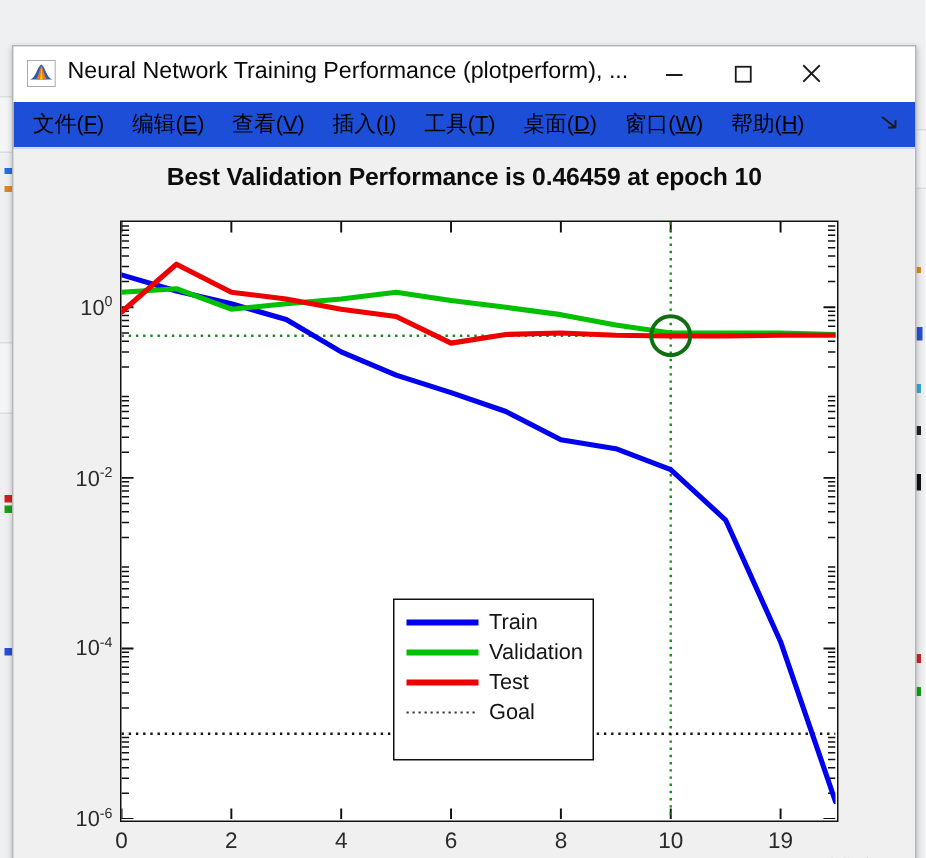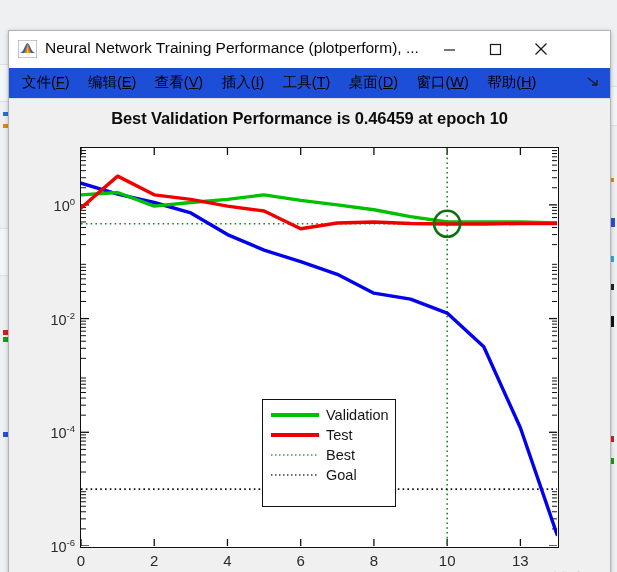--- a/index.html
+++ b/index.html
@@ -417,65 +417,65 @@
           <polyline points="0,35.23941797125434 36.61538461538462,46.035426304032 73.23076923076924,54.503673043860886 109.84615384615385,64.96880948862218 146.46153846153848,86.58653437451062 183.0769230769231,102.1086067004203 219.6923076923077,113.71428571428572 256.3076923076923,126.32797176390136 292.92307692307696,145.14730050368524 329.53846153846155,151.10225329039454 366.1538461538462,165.06140211754195 402.7692307692308,198.70718694695393 439.3846153846154,279.78369486757794 476,386.3943209861346" fill="none" stroke="#0000ee" stroke-width="3.4" stroke-linejoin="round" stroke-linecap="round"></polyline>
           <polyline points="0,46.845096985119824 36.61538461538462,44.49162717183793 73.23076923076924,58.12371501357694 109.84615384615385,54.503673043860886 146.46153846153848,51.34711640325622 183.0769230769231,46.845096985119824 219.6923076923077,52.35512343900649 256.3076923076923,56.85714285714289 292.92307692307696,61.757440964468685 329.53846153846155,68.6611582256707 366.1538461538462,73.97284832489493 402.7692307692308,73.97284832489493 439.3846153846154,73.97284832489493 476,74.9808553606452" fill="none" stroke="#00c000" stroke-width="3.4" stroke-linejoin="round" stroke-linecap="round"></polyline>
           <polyline points="0,60.01369949774761 36.61538461538462,28.13575837552537 73.23076923076924,46.845096985119824 109.84615384615385,51.34711640325622 146.46153846153848,58.12371501357694 183.0769230769231,62.99233544702696 219.6923076923077,80.74944693521564 256.3076923076923,74.9808553606452 292.92307692307696,73.97284832489493 329.53846153846155,75.50072179165494 366.1538461538462,76.03176899867617 402.7692307692308,76.03176899867617 439.3846153846154,75.50072179165494 476,75.50072179165494" fill="none" stroke="#ee0000" stroke-width="3.4" stroke-linejoin="round" stroke-linecap="round"></polyline>
           <circle cx="366.1538461538462" cy="75.78659952182755" r="13" fill="none" stroke="#107010" stroke-width="2.6"></circle>
         </svg>
 
       <div id="legend-box">
         <div class="legend-row">
           <span class="legend-swatch">
             <svg width="52" height="12" viewBox="0 0 52 12">
+                <line x1="2" y1="6" x2="50" y2="6" stroke="#0000ee" stroke-width="4"></line>
+              </svg>
+          </span>
+          <span class="legend-text">Train</span>
+        </div>
+        <div class="legend-row">
+          <span class="legend-swatch">
+            <svg width="52" height="12" viewBox="0 0 52 12">
                 <line x1="2" y1="6" x2="50" y2="6" stroke="#00c000" stroke-width="4"></line>
               </svg>
           </span>
           <span class="legend-text">Validation</span>
         </div>
         <div class="legend-row">
           <span class="legend-swatch">
             <svg width="52" height="12" viewBox="0 0 52 12">
                 <line x1="2" y1="6" x2="50" y2="6" stroke="#ee0000" stroke-width="4"></line>
               </svg>
           </span>
           <span class="legend-text">Test</span>
         </div>
         <div class="legend-row">
           <span class="legend-swatch">
             <svg width="52" height="12" viewBox="0 0 52 12">
-                <line x1="2" y1="6" x2="50" y2="6" stroke="#3f9f3f" stroke-width="1.4" stroke-dasharray="1.5 2.5"></line>
-              </svg>
-          </span>
-          <span class="legend-text">Best</span>
-        </div>
-        <div class="legend-row">
-          <span class="legend-swatch">
-            <svg width="52" height="12" viewBox="0 0 52 12">
                 <line x1="2" y1="6" x2="50" y2="6" stroke="#3a3a3a" stroke-width="1.4" stroke-dasharray="1.5 2.5"></line>
               </svg>
           </span>
           <span class="legend-text">Goal</span>
         </div>
       </div>
 
       <div id="ytick-container">
           <div class="ytick-label" style="top: 56.8571px;"><span>10</span><sup>0</sup></div>
           <div class="ytick-label" style="top: 170.571px;"><span>10</span><sup>-2</sup></div>
           <div class="ytick-label" style="top: 284.286px;"><span>10</span><sup>-4</sup></div>
           <div class="ytick-label" style="top: 398px;"><span>10</span><sup>-6</sup></div>
         </div>
       <div id="xtick-container">
           <div class="xtick-label" style="left: 0px;">0</div>
           <div class="xtick-label" style="left: 73.2308px;">2</div>
           <div class="xtick-label" style="left: 146.462px;">4</div>
           <div class="xtick-label" style="left: 219.692px;">6</div>
           <div class="xtick-label" style="left: 292.923px;">8</div>
           <div class="xtick-label" style="left: 366.154px;">10</div>
-          <div class="xtick-label" style="left: 439.385px;">13</div>
+          <div class="xtick-label" style="left: 439.385px;">19</div>
         </div>
     </div>
 
   </div>
 
   <div class="watermark" id="watermark-51cto">@51CTO博客</div>
   <div class="watermark" id="watermark-csdn">CSDN @cep</div>
 
 </div>
 

